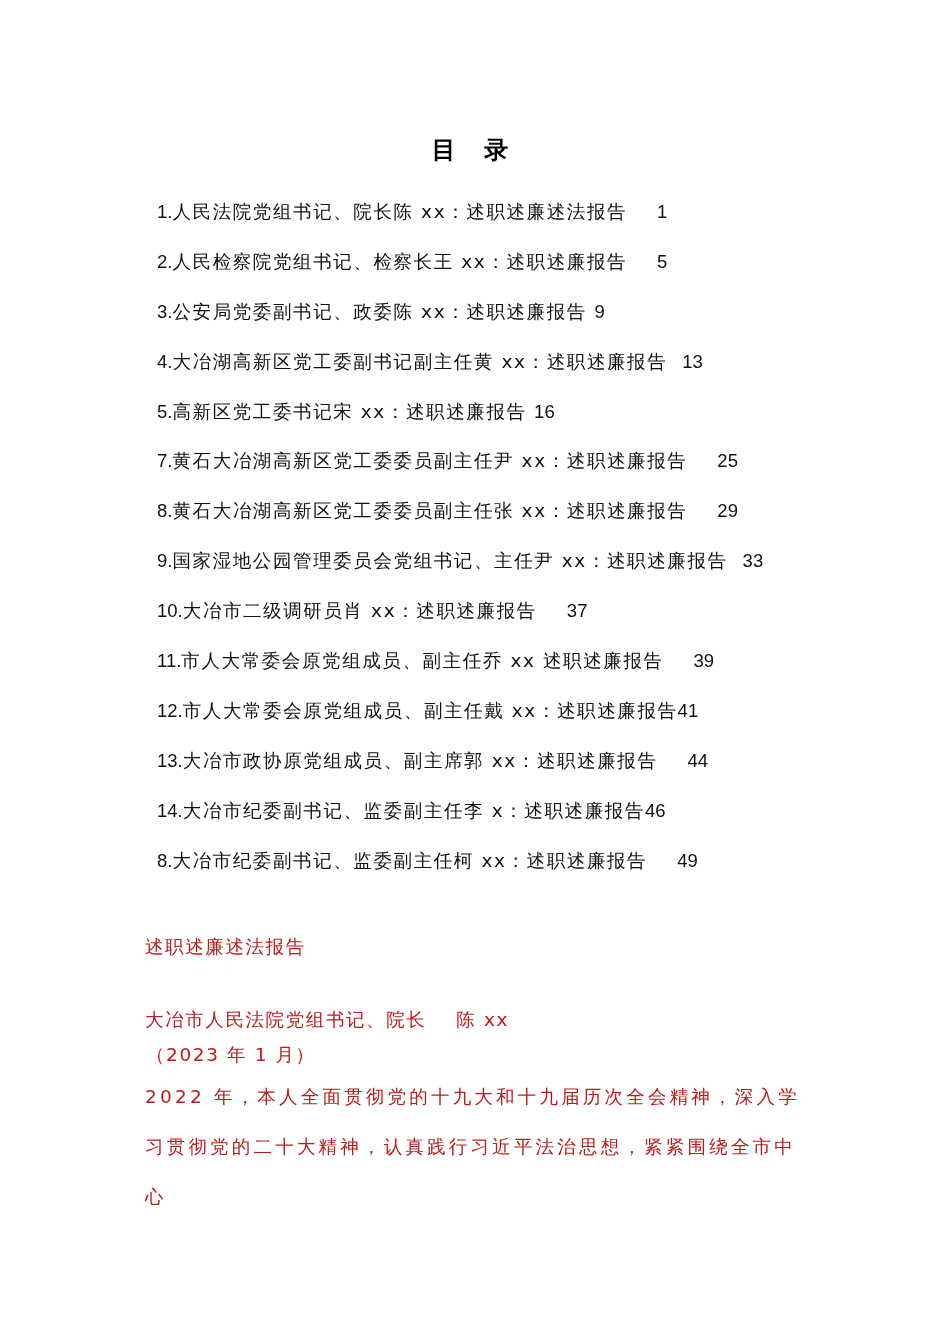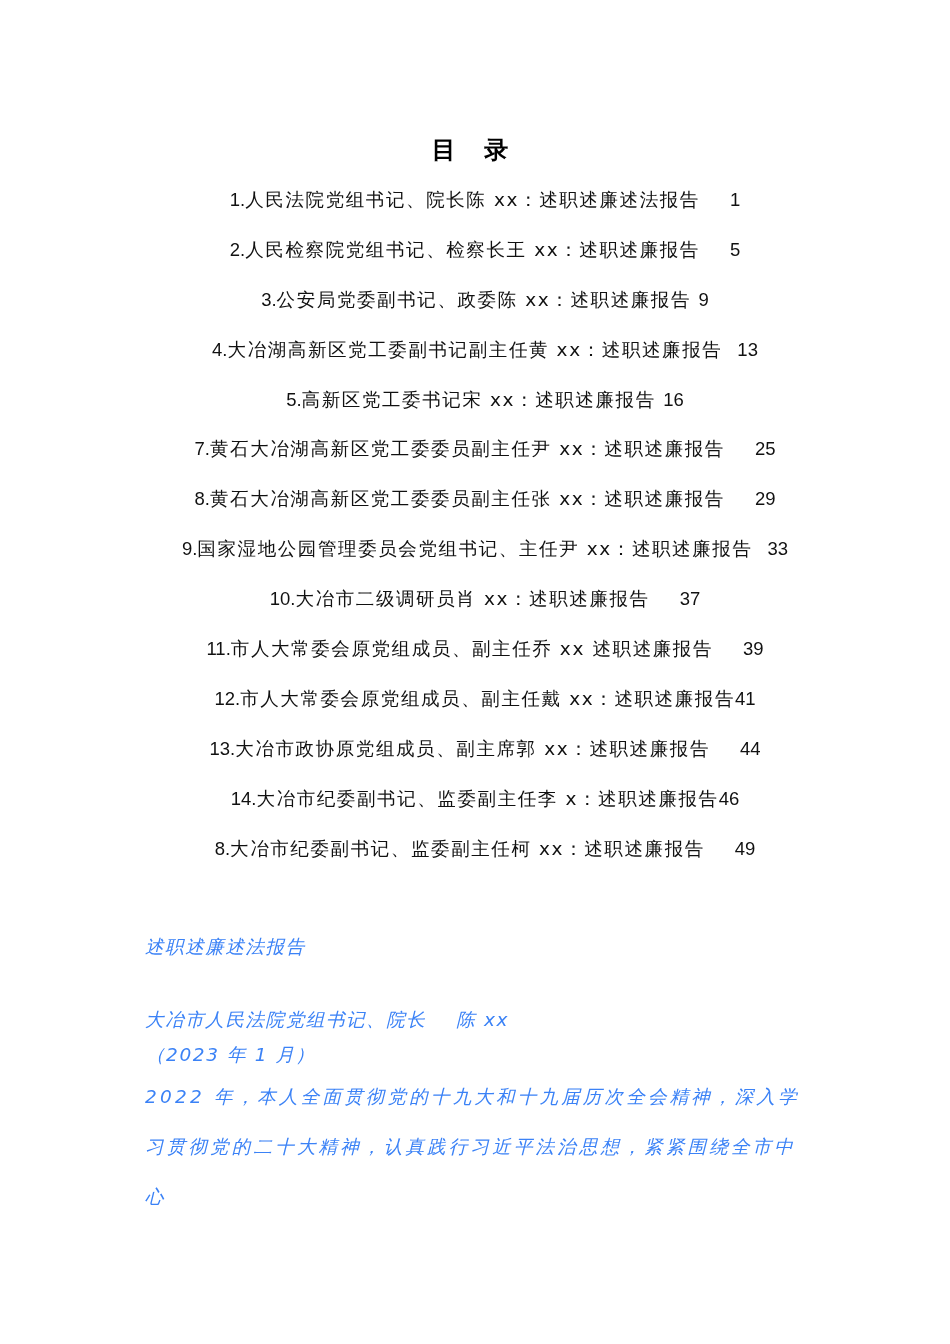--- a/index.html
+++ b/index.html
@@ -32,24 +32,23 @@
       font-weight: bold;
       letter-spacing: 10px;
       line-height: 32px;
       color: #000;
     }
     .toc-list {
       position: absolute;
       left: 145px;
       top: 186px;
       width: 680px;
-      margin: 0;
+      margin: 12px;
       padding: 0;
       list-style: none;
-      text-align: center;
     }
     .toc-item {
       height: 49.9px;
       line-height: 28px;
       font-size: 18.5px;
       white-space: nowrap;
       letter-spacing: 1.6px;
       color: #111;
     }
     .toc-item .num {
@@ -60,23 +59,22 @@
       font-family: "Liberation Sans", sans-serif;
       letter-spacing: 0;
     }
     .body-block {
       position: absolute;
       left: 145px;
       width: 670px;
       font-size: 18.5px;
       line-height: 28px;
       letter-spacing: 1.6px;
-      color: #3b82f6;
+      color: #b91c1c;
       white-space: nowrap;
-      font-style: italic;
     }
     .doc-heading { top: 933px; }
     .doc-author { top: 983px; margin-top: 23px; }
     .doc-date { top: 1033px; left: 146px; margin-top: 8px; }
     .doc-para {
       top: 1083px;
       white-space: normal;
       line-height: 50px;
       margin-top: -11px;
       letter-spacing: 3.2px;

